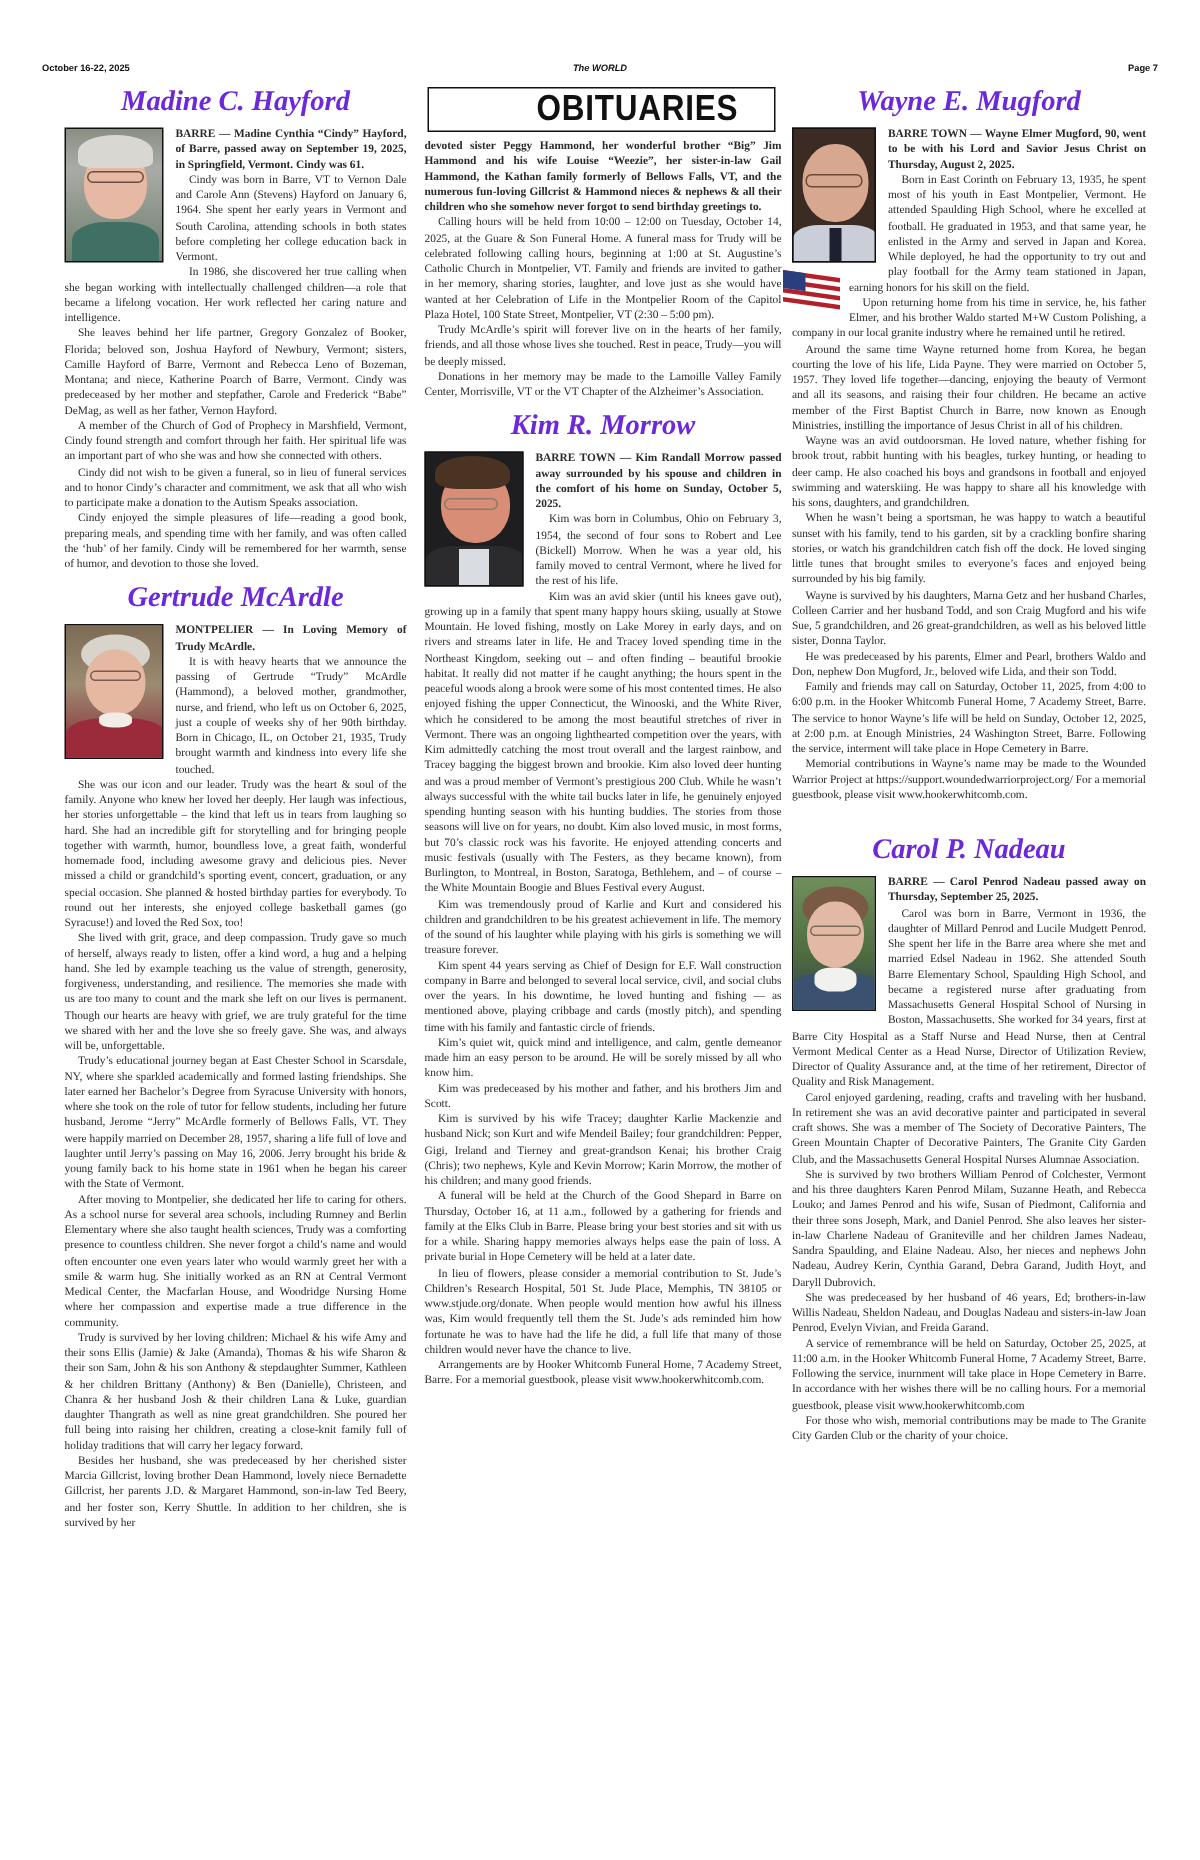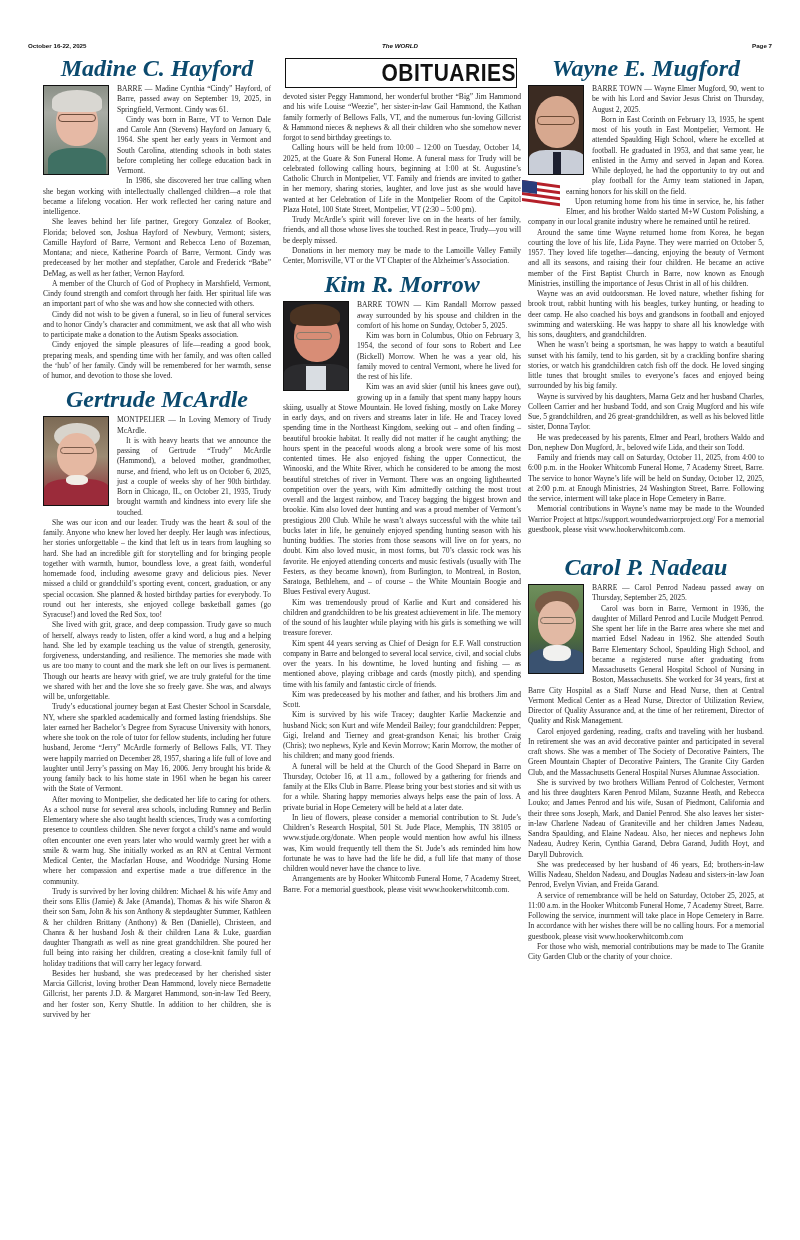--- a/index.html
+++ b/index.html
@@ -7,29 +7,29 @@
   body { position: relative; font-family: "Liberation Serif", serif; color: #2a2a2a; }
 
   .masthead { position: absolute; top: 42px; left: 28px; right: 28px; height: 12px;
               font-family: "Liberation Sans", sans-serif; font-weight: bold; font-size: 6.2px; color:#111; }
   .masthead .date { position: absolute; left: 0; top: 0; }
   .masthead .pub { position: absolute; left: 0; right: 0; text-align: center; font-style: italic; }
   .masthead .page { position: absolute; right: 0; top: 0; }
 
   .col { position: absolute; top: 56px; font-size: 7.6px; line-height: 10.25px; text-align: justify; }
   .col p { text-indent: 9px; }
-  .col p.first { text-indent: 0; }
+  .col p.first { text-indent: 0; font-weight: bold; }
   .col1 { left: 43px; width: 228px; }
   .col2 { left: 283px; width: 238px; }
   .col3 { left: 528px; width: 236px; }
 
   .name { font-family: "Liberation Serif", serif; font-weight: bold; font-style: italic;
-          font-size: 24px; line-height: 24px; text-align: center; color: #0c4a6e; margin-bottom: 4px; }
+          font-size: 19px; line-height: 24px; text-align: center; color: #6d28d9; margin-bottom: 4px; }
   .title-box { border: 1.4px solid #111; height: 30px; margin: 2px 0 4px 2px; width: 150px; margin-left: 2px;
-               display: flex; align-items: center; justify-content: flex-end; padding-left: 48px; }
+               display: flex; align-items: center; justify-content: center; padding-left: 48px; }
   .title-box span { font-family: "Liberation Sans", sans-serif; font-weight: bold; font-size: 21px; letter-spacing: 0.5px; color:#111; transform: scaleY(1.15); }
 
   .photo { float: left; margin: 1px 8px 2px 0; border: 1px solid #111; position: relative; overflow: hidden; }
   .flag { float: left; clear: left; margin: 3px 6px 2px -6px; width: 38px; height: 30px; position: relative; }
 
   .col2 .topcont { width: 238px; }
 </style>
 </head>
 <body>
 
@@ -100,20 +100,21 @@
       <div style="position:absolute;left:12px;top:30px;width:36px;height:8px;border:1.2px solid #8a7a6a;border-radius:4px;"></div>
       <div style="position:absolute;left:0;top:62px;width:66px;height:30px;background:#2b2b2e;border-radius:30% 30% 0 0;"></div>
       <div style="position:absolute;left:22px;top:64px;width:20px;height:26px;background:#d9dde2;"></div>
     </div>
     <div>
       <p class="first">BARRE TOWN — Kim Randall Morrow passed away surrounded by his spouse and children in the comfort of his home on Sunday, October 5, 2025.</p>
       <p>Kim was born in Columbus, Ohio on February 3, 1954, the second of four sons to Robert and Lee (Bickell) Morrow. When he was a year old, his family moved to central Vermont, where he lived for the rest of his life.</p>
       <p>Kim was an avid skier (until his knees gave out), growing up in a family that spent many happy hours skiing, usually at Stowe Mountain. He loved fishing, mostly on Lake Morey in early days, and on rivers and streams later in life. He and Tracey loved spending time in the Northeast Kingdom, seeking out – and often finding – beautiful brookie habitat. It really did not matter if he caught anything; the hours spent in the peaceful woods along a brook were some of his most contented times. He also enjoyed fishing the upper Connecticut, the Winooski, and the White River, which he considered to be among the most beautiful stretches of river in Vermont. There was an ongoing lighthearted competition over the years, with Kim admittedly catching the most trout overall and the largest rainbow, and Tracey bagging the biggest brown and brookie. Kim also loved deer hunting and was a proud member of Vermont’s prestigious 200 Club. While he wasn’t always successful with the white tail bucks later in life, he genuinely enjoyed spending hunting season with his hunting buddies. The stories from those seasons will live on for years, no doubt. Kim also loved music, in most forms, but 70’s classic rock was his favorite. He enjoyed attending concerts and music festivals (usually with The Festers, as they became known), from Burlington, to Montreal, in Boston, Saratoga, Bethlehem, and – of course – the White Mountain Boogie and Blues Festival every August.</p>
       <p>Kim was tremendously proud of Karlie and Kurt and considered his children and grandchildren to be his greatest achievement in life. The memory of the sound of his laughter while playing with his girls is something we will treasure forever.</p>
       <p>Kim spent 44 years serving as Chief of Design for E.F. Wall construction company in Barre and belonged to several local service, civil, and social clubs over the years. In his downtime, he loved hunting and fishing — as mentioned above, playing cribbage and cards (mostly pitch), and spending time with his family and fantastic circle of friends.</p>
+      <p>Kim’s quiet wit, quick mind and intelligence, and calm, gentle demeanor made him an easy person to be around. He will be sorely missed by all who know him.</p>
       <p>Kim was predeceased by his mother and father, and his brothers Jim and Scott.</p>
       <p>Kim is survived by his wife Tracey; daughter Karlie Mackenzie and husband Nick; son Kurt and wife Mendeil Bailey; four grandchildren: Pepper, Gigi, Ireland and Tierney and great-grandson Kenai; his brother Craig (Chris); two nephews, Kyle and Kevin Morrow; Karin Morrow, the mother of his children; and many good friends.</p>
       <p>A funeral will be held at the Church of the Good Shepard in Barre on Thursday, October 16, at 11 a.m., followed by a gathering for friends and family at the Elks Club in Barre. Please bring your best stories and sit with us for a while. Sharing happy memories always helps ease the pain of loss. A private burial in Hope Cemetery will be held at a later date.</p>
       <p>In lieu of flowers, please consider a memorial contribution to St. Jude’s Children’s Research Hospital, 501 St. Jude Place, Memphis, TN 38105 or www.stjude.org/donate. When people would mention how awful his illness was, Kim would frequently tell them the St. Jude’s ads reminded him how fortunate he was to have had the life he did, a full life that many of those children would never have the chance to live.</p>
       <p>Arrangements are by Hooker Whitcomb Funeral Home, 7 Academy Street, Barre. For a memorial guestbook, please visit www.hookerwhitcomb.com.</p>
     </div>
   </article>
 </div>
 
 <div class="col col3">

